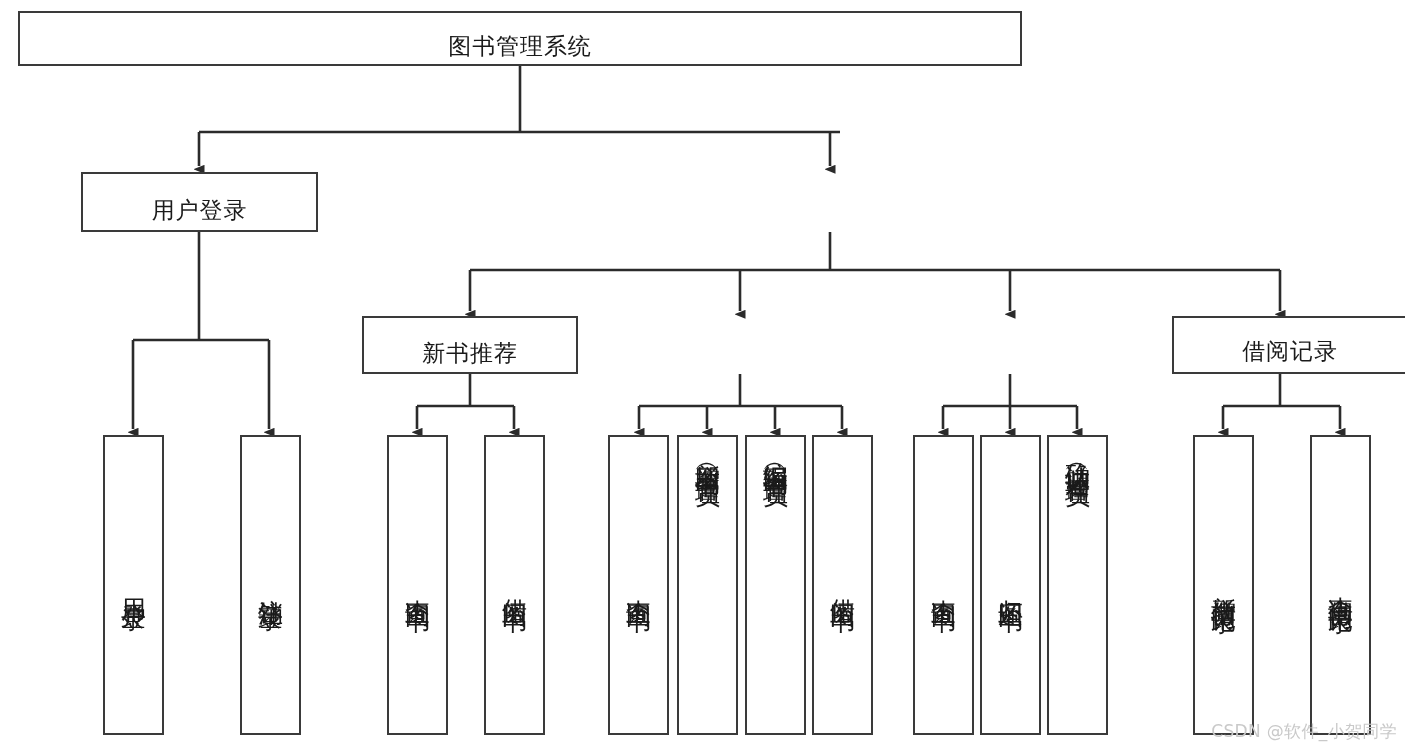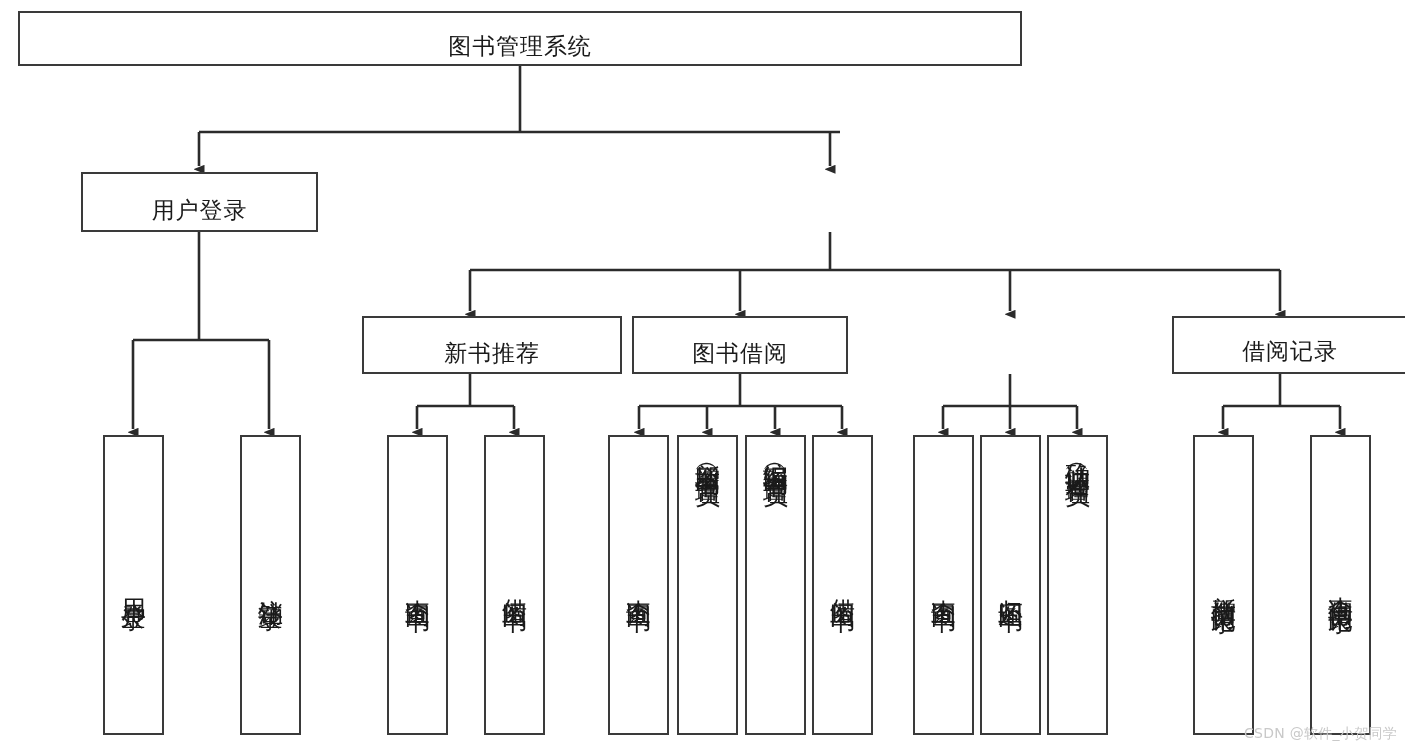--- a/index.html
+++ b/index.html
@@ -67,21 +67,21 @@
   .node.vert.pad-top {
     align-items: flex-start;
   }
   .node.vert.center {
     align-items: center;
   }
   #watermark {
     position: absolute;
     right: 8px;
     bottom: 4px;
-    font-size: 14px;
+    font-size: 17px;
     color: #c9c9c9;
     letter-spacing: 0.02em;
     white-space: nowrap;
     pointer-events: none;
   }
 </style>
 </head>
 <body>
 
 <div id="diagram-root">
@@ -139,25 +139,22 @@
   </svg>
 
   <div class="node root horiz" style="left:18px; top:11px; width:1004px; height:55px;">
     <span class="label">图书管理系统</span>
   </div>
 
   <div class="node horiz" style="left:81px; top:172px; width:237px; height:60px;">
     <span class="label">用户登录</span>
   </div>
 
-  <div class="node horiz" style="left:362px; top:316px; width:260px; height:58px;">
+  <div class="node horiz" style="left:362px; top:316px; width:216px; height:58px;">
     <span class="label">新书推荐</span>
-  </div>
-  <div class="node horiz" style="left:632px; top:316px; width:216px; height:58px;">
-    <span class="label">图书借阅</span>
   </div>
   <div class="node horiz" style="left:1172px; top:316px; width:236px; height:58px;font-family:Liberation Mono, monospace;">
     <span class="label">借阅记录</span>
   </div>
 
   <div class="node vert center" style="left:103px; top:435px; width:61px; height:300px;">
     <span class="label">用户登录</span>
   </div>
   <div class="node vert center" style="left:240px; top:435px; width:61px; height:300px;">
     <span class="label">注销登录</span>

